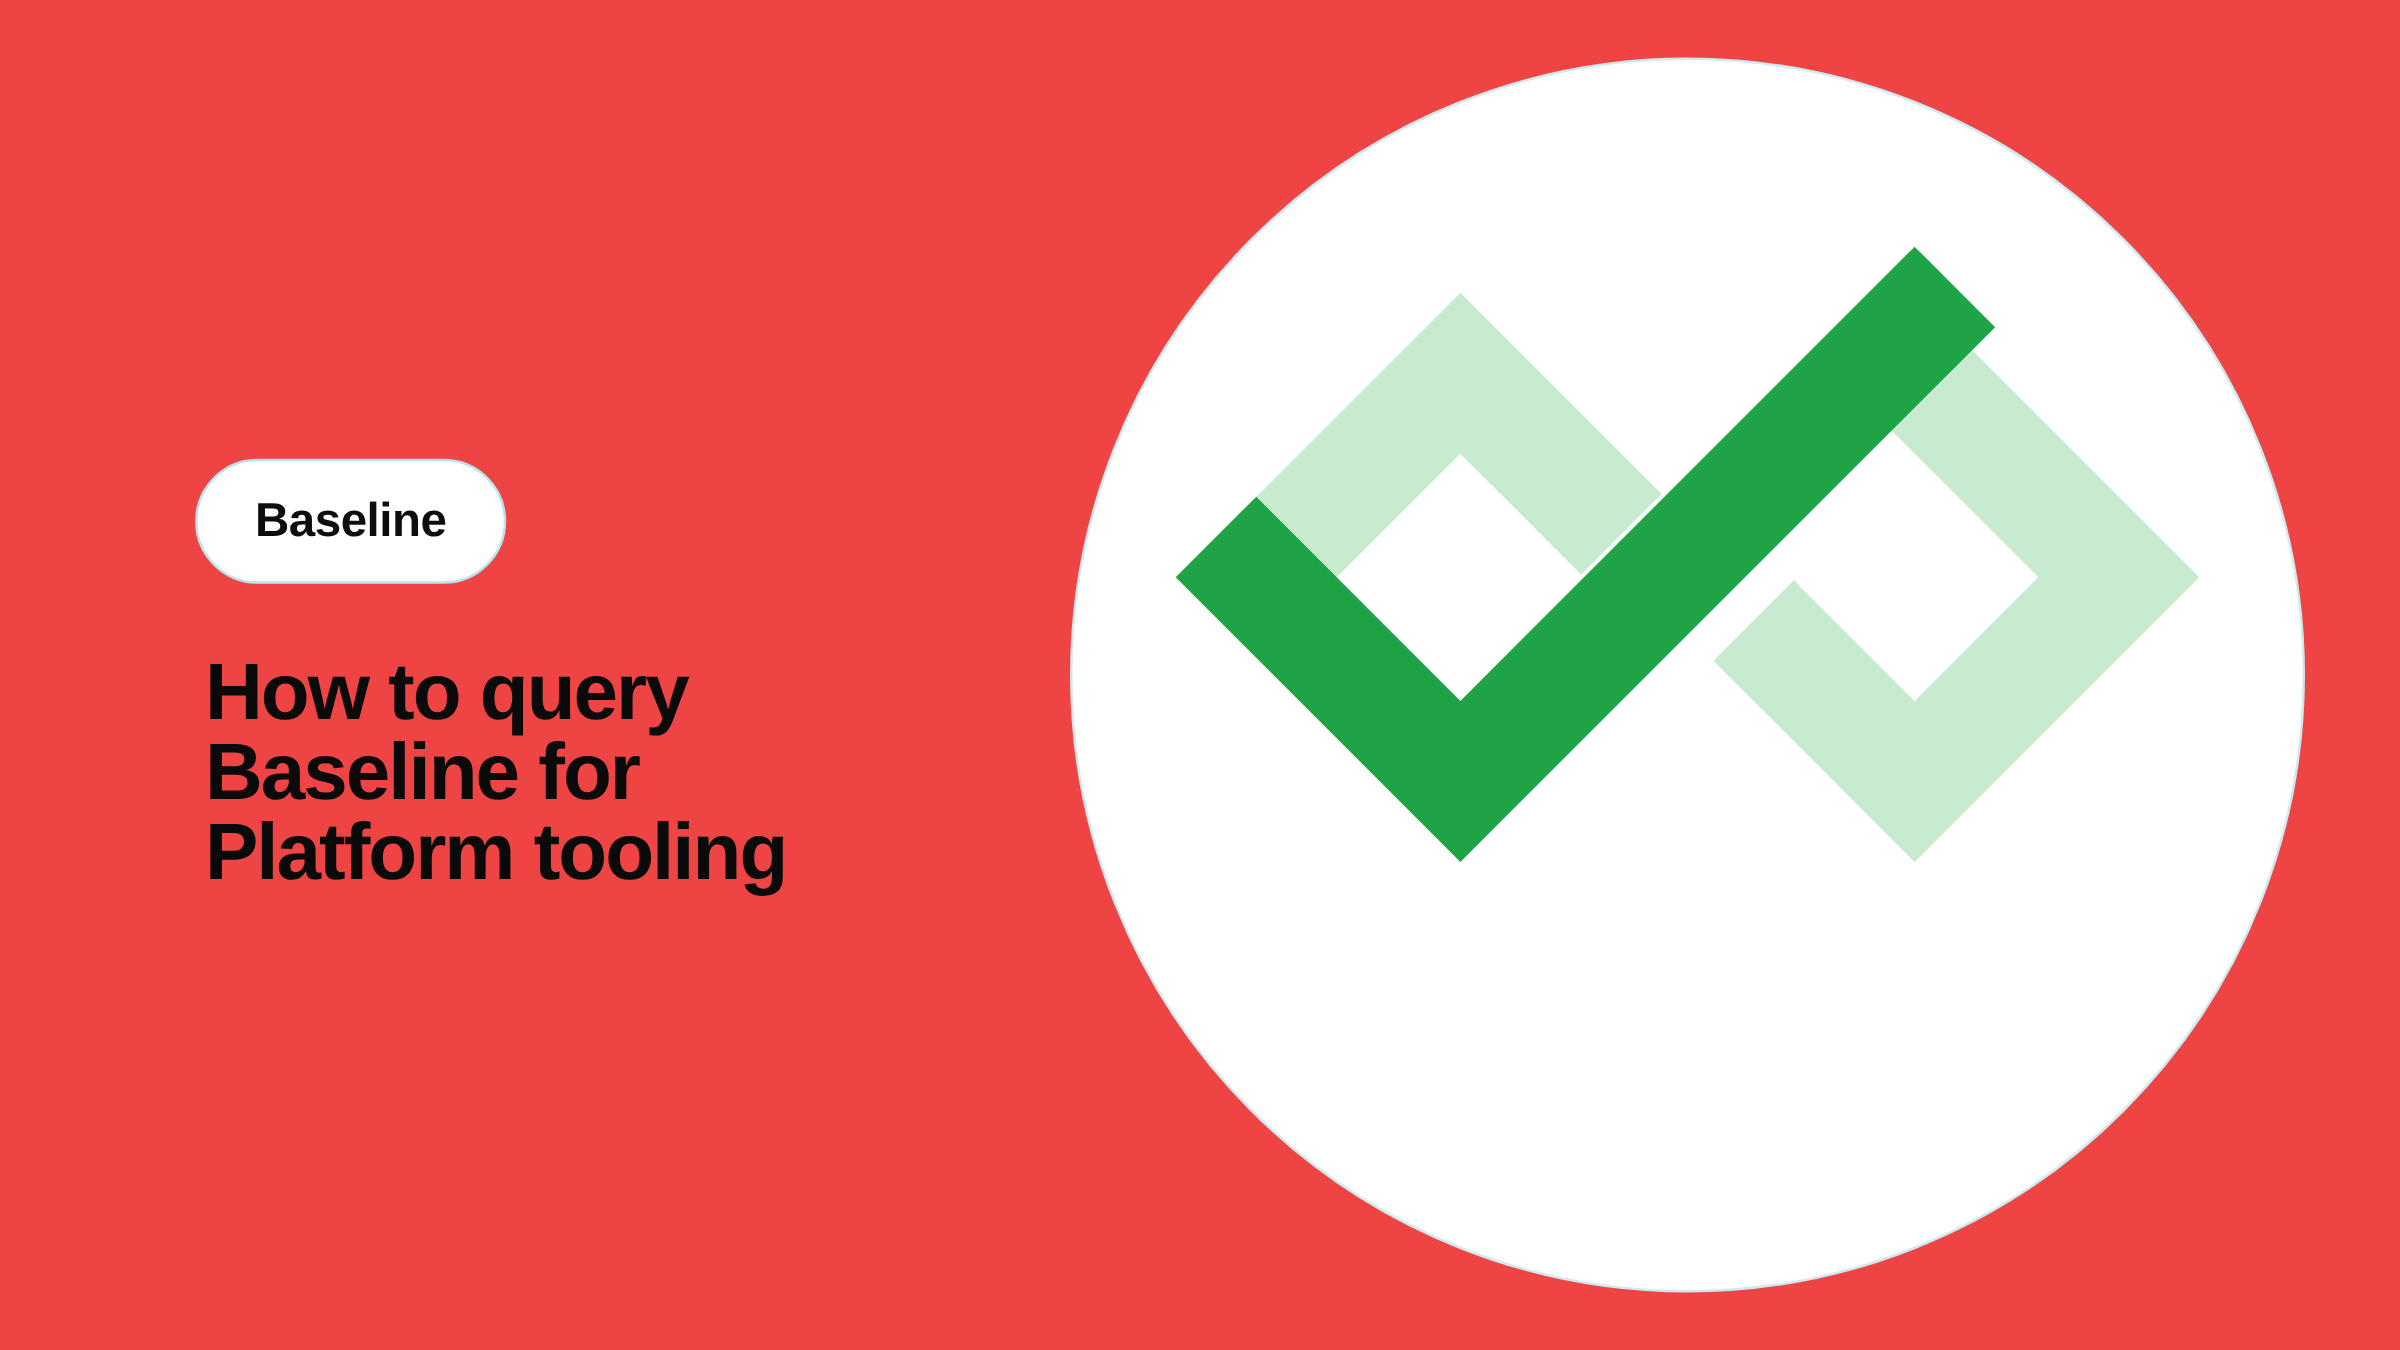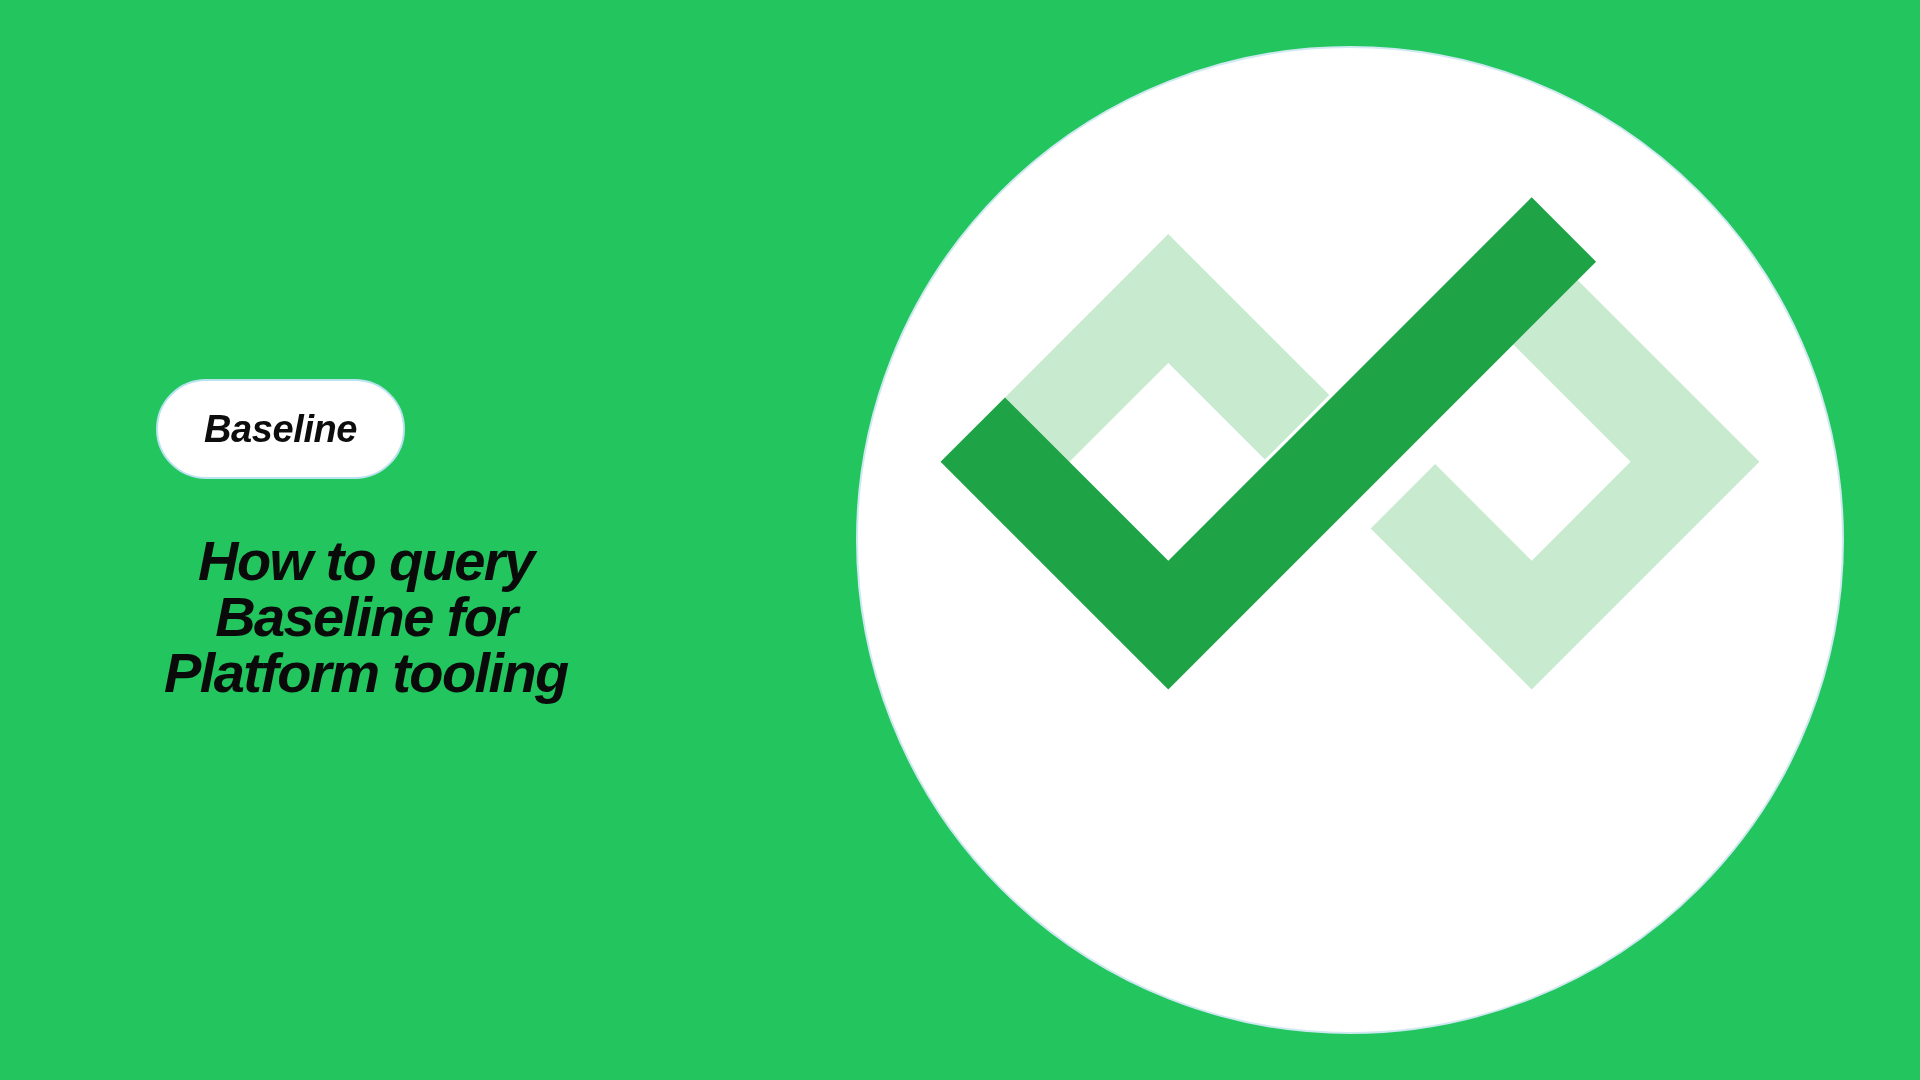--- a/index.html
+++ b/index.html
@@ -12,23 +12,22 @@
     height: 1080px;
     overflow: hidden;
     font-family: "Liberation Sans", "DejaVu Sans", sans-serif;
     background: #e6e8ec;
   }
 
   .card {
     position: relative;
     width: 1920px;
     height: 1080px;
-    background: #22c55e;
+    background: #ef4444;
     overflow: hidden;
-    font-style: italic;
   }
 
   
   .content {
     position: absolute;
     left: 164px;
     top: 0;
     width: 700px;
     height: 1080px;
     display: flex;
@@ -55,27 +54,26 @@
     font-size: 38px;
     font-weight: 700;
     letter-spacing: -0.4px;
     color: #0d0d0d;
     line-height: 1;
     white-space: nowrap;
   }
 
   .headline {
     margin: 0;
-    font-size: 56px;
+    font-size: 64px;
     font-weight: 700;
     line-height: 1.0;
     letter-spacing: -1.6px;
     color: #0a0a0a;
     max-width: 660px;
-    text-align: center;
   }
   .headline .line {
     display: block;
     white-space: nowrap;
   }
 
   
   .disc {
     position: absolute;
     left: 856px;

